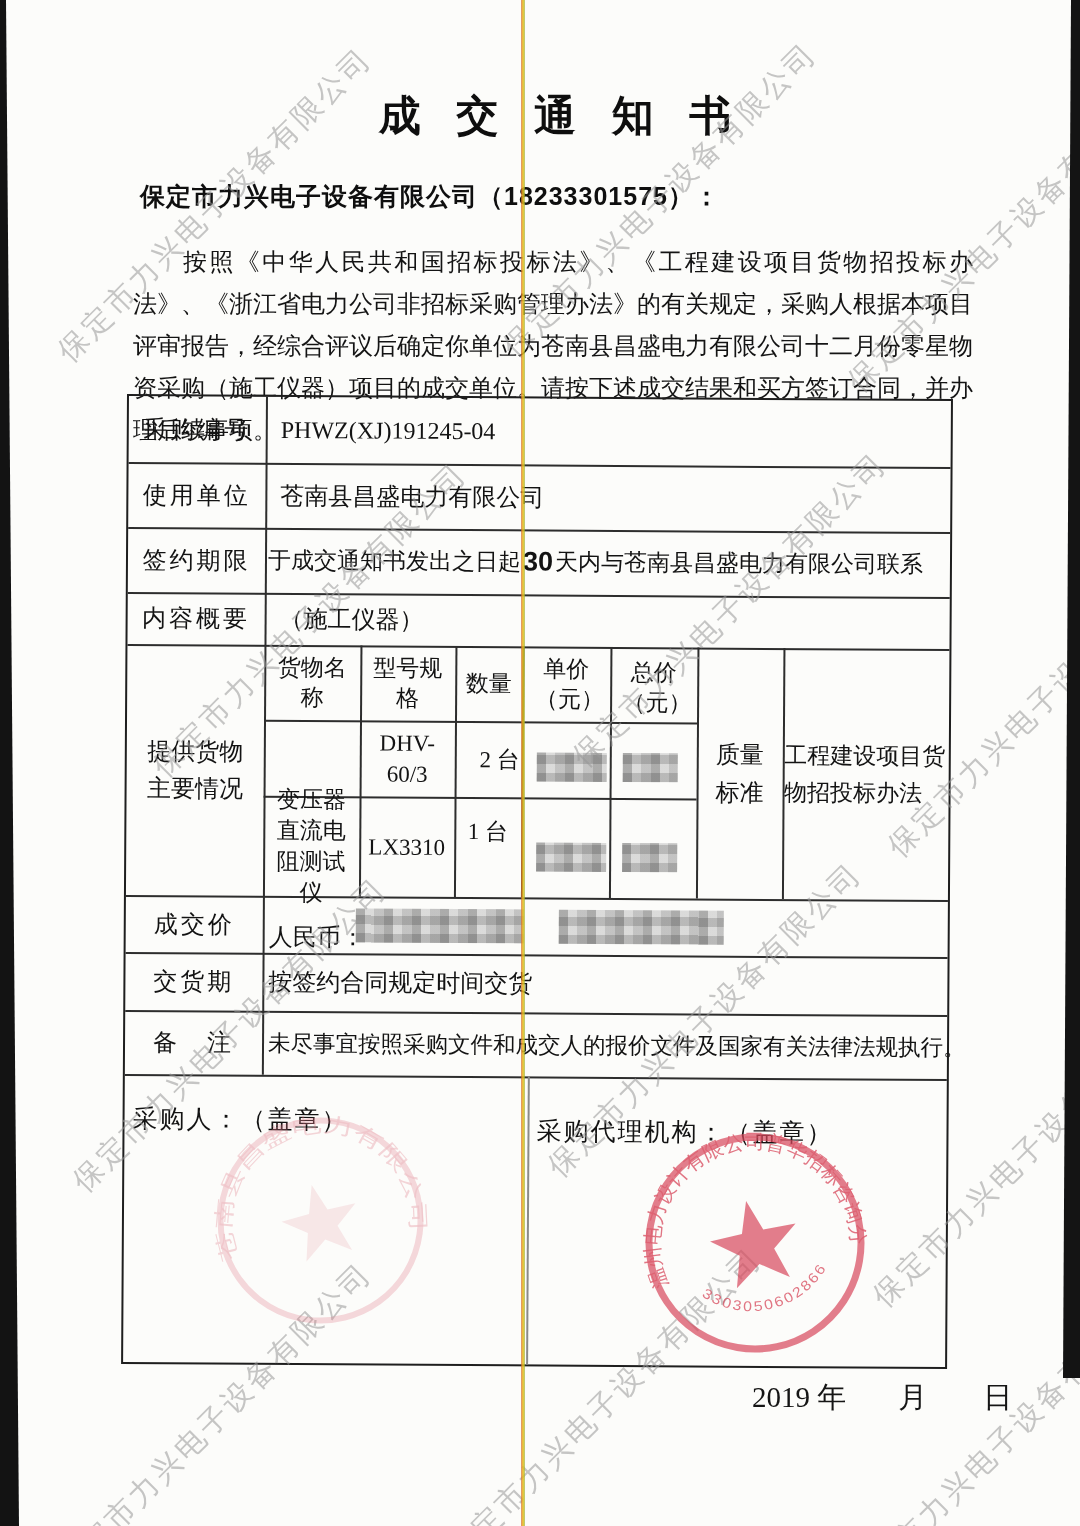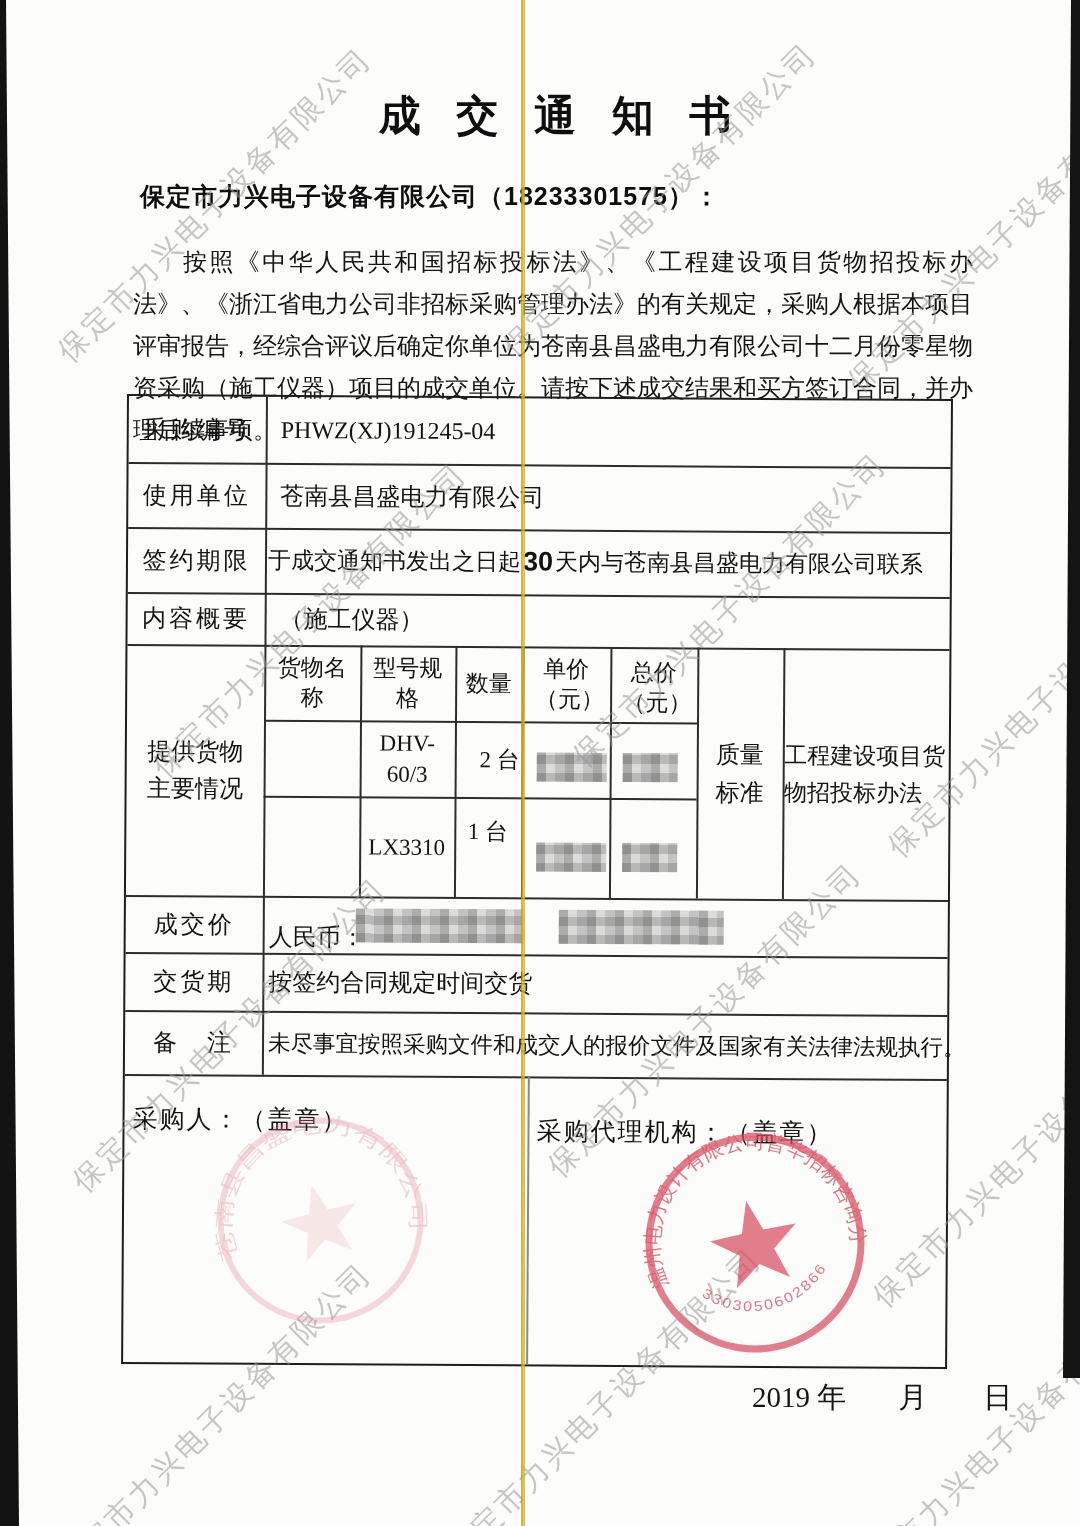--- a/index.html
+++ b/index.html
@@ -166,20 +166,23 @@
     </div>
     <div class="cell goods-hdr" style="left:483px;top:248px;width:87px;height:82px">
       <span class="wrap-narrow" style="width:62px">总价（元）</span>
     </div>
 
     <div class="cell goods-cell" style="left:233px;top:323px;width:95px;height:76px">DHV-60/3</div>
     <div class="cell goods-cell" style="left:328px;top:323px;width:90px;height:76px">2 台</div>
     <div class="mosaic" style="left:410px;top:354px;width:70px;height:29px"></div>
     <div class="mosaic" style="left:496px;top:354px;width:55px;height:29px"></div>
 
+    <div class="cell goods-cell" style="left:137px;top:399px;width:96px;height:100px">
+      <span class="wrap-narrow" style="width:72px">变压器直流电阻测试仪</span>
+    </div>
     <div class="cell goods-cell" style="left:233px;top:399px;width:95px;height:100px">LX3310</div>
     <div class="cell goods-cell" style="left:328px;top:383px;width:67px;height:100px">1 台</div>
     <div class="mosaic" style="left:410px;top:444px;width:70px;height:29px"></div>
     <div class="mosaic" style="left:496px;top:444px;width:55px;height:29px"></div>
 
     <div class="cell" style="left:570px;top:248px;width:86px;height:251px;font-size:24px;line-height:38px">
       <span class="wrap-narrow" style="width:52px">质量标准</span>
     </div>
     <div class="cell" style="left:656px;top:248px;width:166px;height:251px;font-size:23px;line-height:37px;text-align:left">
       <span class="wrap-narrow" style="width:163px">工程建设项目货物招投标办法</span>

